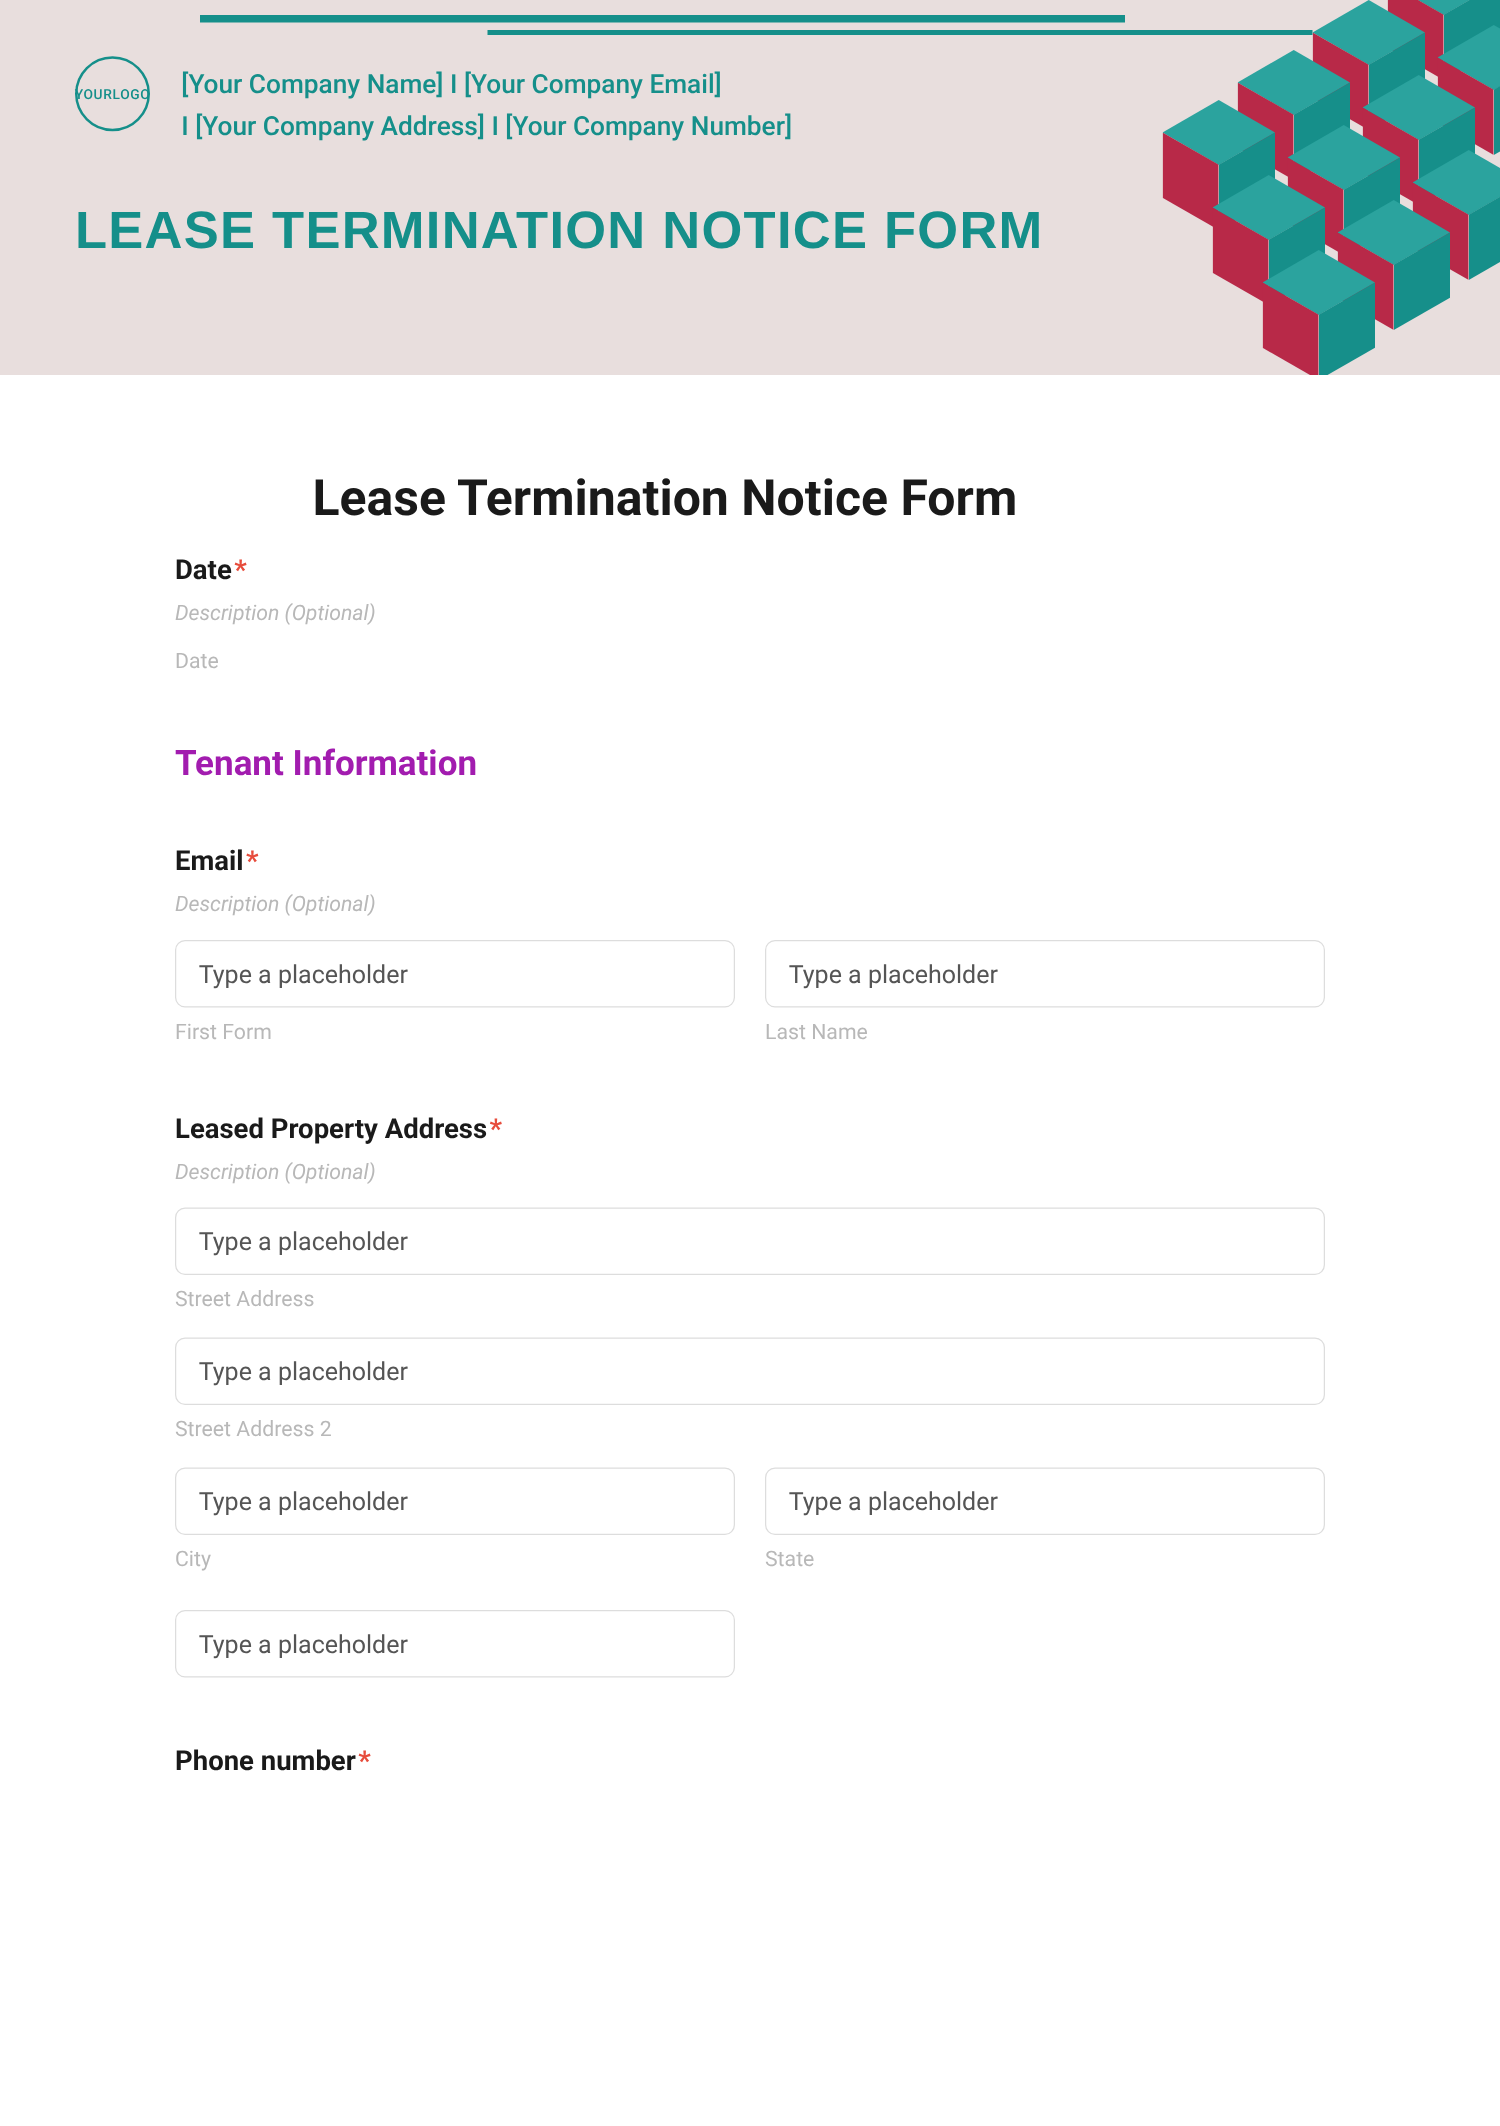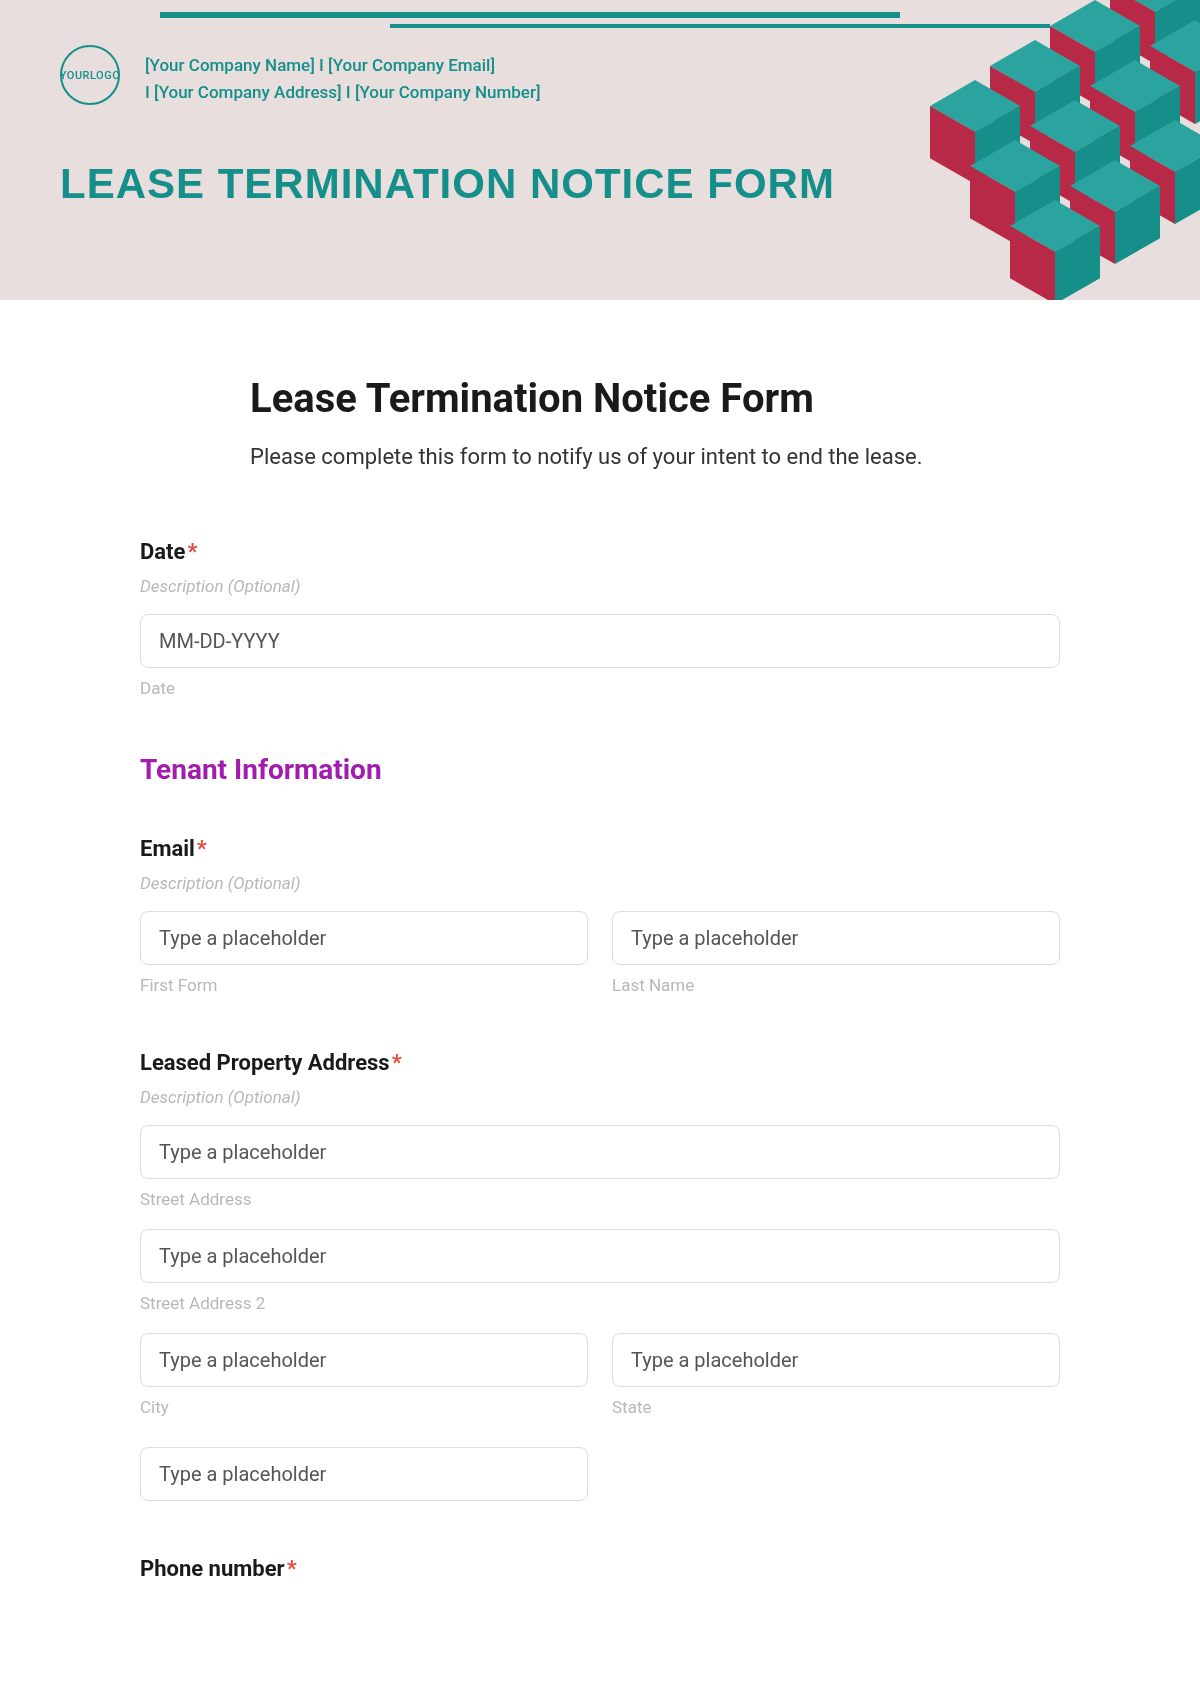--- a/index.html
+++ b/index.html
@@ -51,21 +51,21 @@
     font-size: 11px;
     color: #158f8a;
     line-height: 1;
     font-weight: 500;
     letter-spacing: 0.5px;
   }
   .company-info {
     position: absolute;
     top: 52px;
     left: 145px;
-    font-size: 17px;
+    font-size: 21px;
     color: #158f8a;
     line-height: 1.6;
     font-weight: 500;
   }
   .banner-title {
     position: absolute;
     top: 160px;
     left: 60px;
     font-size: 42px;
     font-weight: 900;
@@ -259,28 +259,26 @@
     <div class="cube" style="top:240px;left:200px;">
         <div class="top"></div>
         <div class="left"></div>
         <div class="right"></div>
       </div>
   </div>
 </div>
 
 <div class="form-container">
   <h1 class="form-title">Lease Termination Notice Form</h1>
-  <p class="form-subtitle">Please complete this form to notify us of your intent to end the lease.</p>
 
   <div class="field-block">
     <div class="field-label">
       <span>Date</span><span class="required">*</span>
     </div>
     <div class="field-description">Description (Optional)</div>
-    <input type="text" class="text-input" placeholder="MM-DD-YYYY" style="">
     <div class="sublabel">Date</div>
   </div>
 
   <h2 class="section-heading">Tenant Information</h2>
 
   <div class="field-block">
     <div class="field-label">
       <span>Email</span><span class="required">*</span>
     </div>
     <div class="field-description">Description (Optional)</div>

